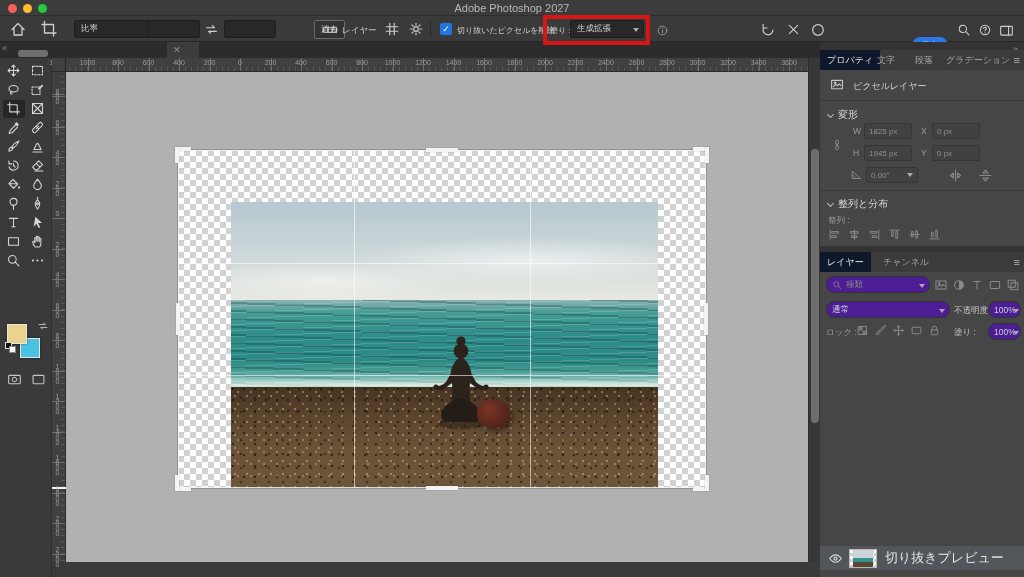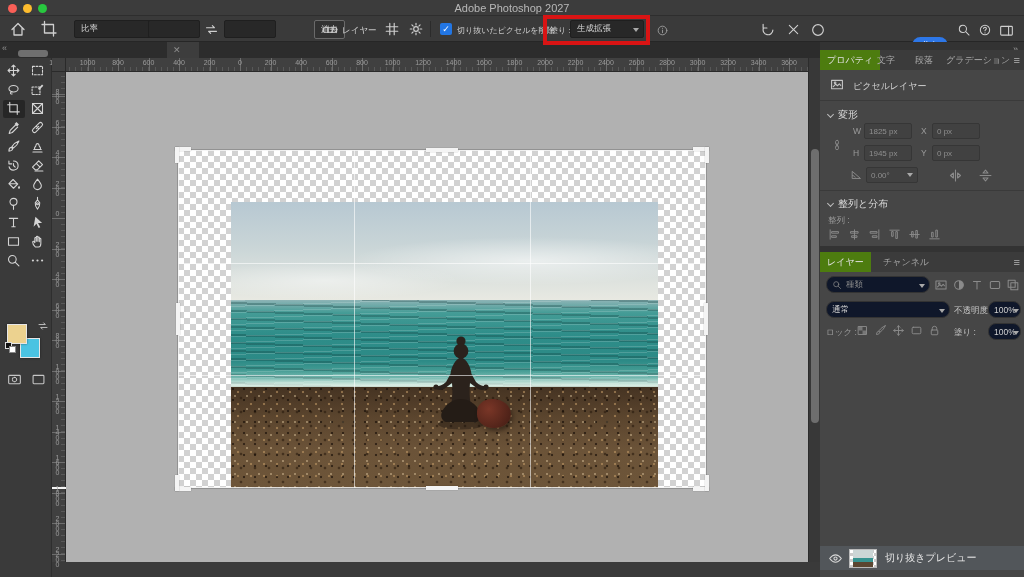--- a/index.html
+++ b/index.html
@@ -76,29 +76,29 @@
   .vthumb{position:absolute;left:2px;top:91px;width:8px;height:274px;border-radius:4px;background:#6e6e6e;}
   
   .statusbar{position:absolute;left:0;top:562px;width:808px;height:15px;background:#3a3a3a;border-top:1px solid #2b2b2b;font-size:8.5px;color:#c9c9c9;}
   .docsizebox{position:absolute;left:100px;top:1px;height:13px;background:#323232;border-radius:2px;display:flex;align-items:center;padding:0 8px;color:#bdbdbd;}
   
   .rightcol{position:absolute;left:820px;top:42px;width:204px;height:535px;background:#333333;}
   .pcollapse{position:absolute;right:6px;top:2px;font-size:9px;color:#9a9a9a;}
   .panel{position:absolute;left:0;width:204px;background:#464646;}
   .ptabs{position:absolute;left:0;top:0;width:204px;height:20px;background:#3b3b3b;}
   .ptab{position:absolute;top:0;height:20px;font-size:9px;color:#a8a8a8;display:flex;align-items:center;padding:0 7px;}
-  .ptab.active{background:#4d7c0f;color:#e0e0e0;}
+  .ptab.active{background:#0f172a;color:#e0e0e0;}
   .pmenu{position:absolute;right:4px;top:4px;font-size:11px;color:#b5b5b5;}
   .chev{display:inline-block;width:5px;height:5px;border-right:1.4px solid #bdbdbd;border-bottom:1.4px solid #bdbdbd;transform:rotate(45deg);margin:0 5px 1px 0;}
   .sechead{position:absolute;font-size:10px;color:#dadada;}
   .pdiv{position:absolute;left:0;width:204px;height:1px;background:#3a3a3a;}
   .plabel{font-size:8.5px;color:#9a9a9a;}
   .pfield{position:absolute;height:16px;background:#414141;border:1px solid #363636;border-radius:2px;font-size:8px;color:#8f8f8f;display:flex;align-items:center;padding:0 4px;}
   .picon{display:inline-block;width:15px;height:15px;color:#8b8b8b;}
-  .lsel{position:absolute;height:17px;background:#0f172a;border:1px solid #333;border-radius:8px;font-size:8.5px;color:#cfcfcf;display:flex;align-items:center;padding:0 14px 0 5px;}
+  .lsel{position:absolute;height:17px;background:#4c1d95;border:1px solid #333;border-radius:8px;font-size:8.5px;color:#cfcfcf;display:flex;align-items:center;padding:0 14px 0 5px;}
   .layerrow{position:absolute;left:0;top:294px;width:204px;height:24px;background:#52565a;display:flex;align-items:center;}
   .lthumb{width:28px;height:19px;border:1px solid #b9b9b9;margin-left:6px;background:#fff;
     background-image:linear-gradient(45deg,#ccc 25%,transparent 25% 75%,#ccc 75%),linear-gradient(45deg,#ccc 25%,transparent 25% 75%,#ccc 75%);background-size:6px 6px;background-position:0 0,3px 3px;position:relative;}
   .lthumb i{position:absolute;left:3px;top:0;right:3px;bottom:0;background:linear-gradient(180deg,#ccd6d6 0 45%,#379390 45% 70%,#5b4631 70% 100%);}
   .ic18{width:15px;height:15px;display:inline-block;}
   svg{display:block;}
 </style>
 </head>
 <body>
 
@@ -780,19 +780,19 @@
             <svg viewBox="0 0 18 18" width="100%" height="100%">
               <g fill="none" stroke="currentColor" stroke-width="1.3" stroke-linecap="round" stroke-linejoin="round">
                 <path d="M2 9c2.3-3 4.6-4.4 7-4.4S13.7 6 16 9c-2.3 3-4.6 4.4-7 4.4S4.3 12 2 9z"></path>
                 <circle cx="9" cy="9" r="1.9"></circle>
               </g>
             </svg>
           </span>
         <div class="lthumb">
             <i></i>
           </div>
-        <span style="margin-left:8px;font-size:10px;color:#e6e6e6;">切り抜きプレビュー</span>
+        <span style="margin-left:8px;font-size:13px;color:#e6e6e6;">切り抜きプレビュー</span>
       </div>
 
     </div>
   </div>
 
 </div>
 
 </body></html>

